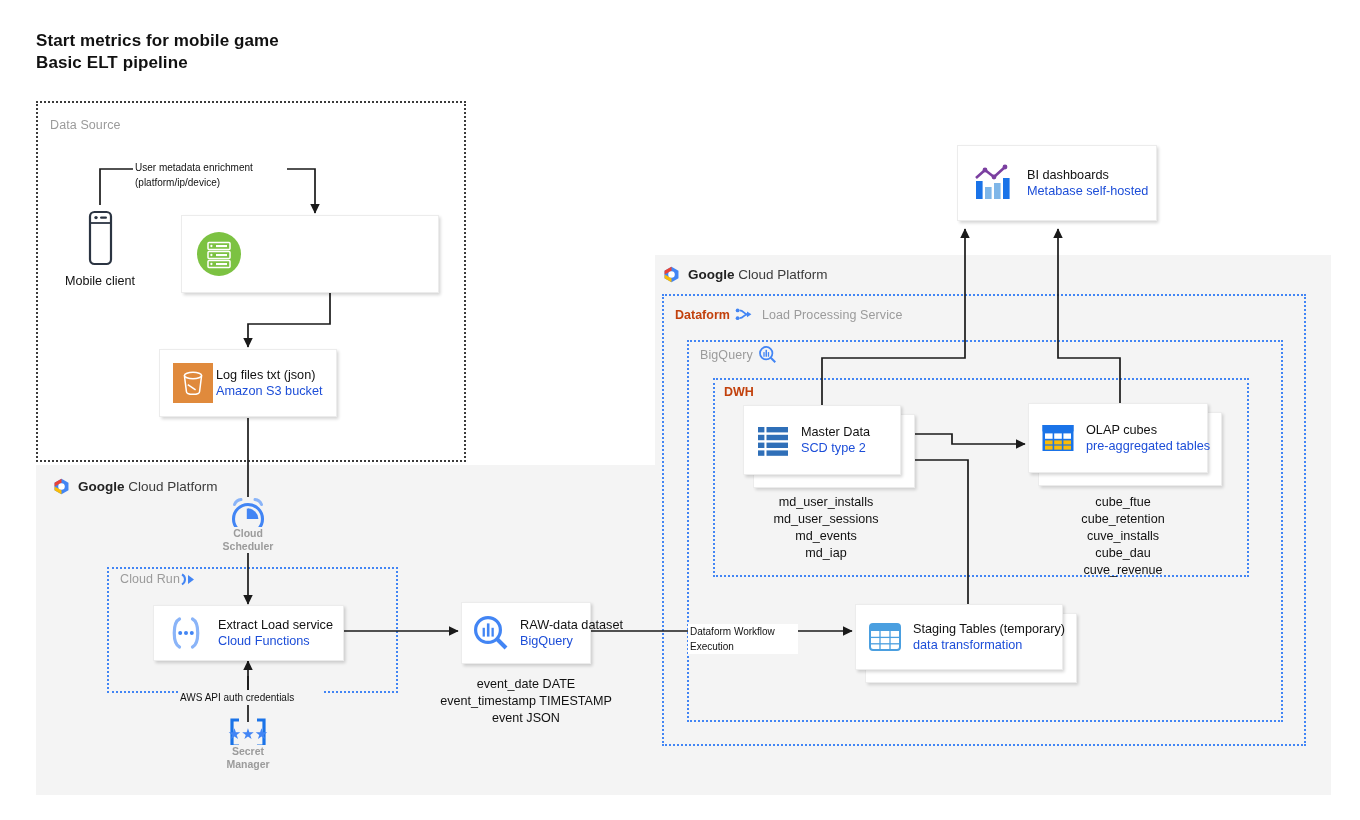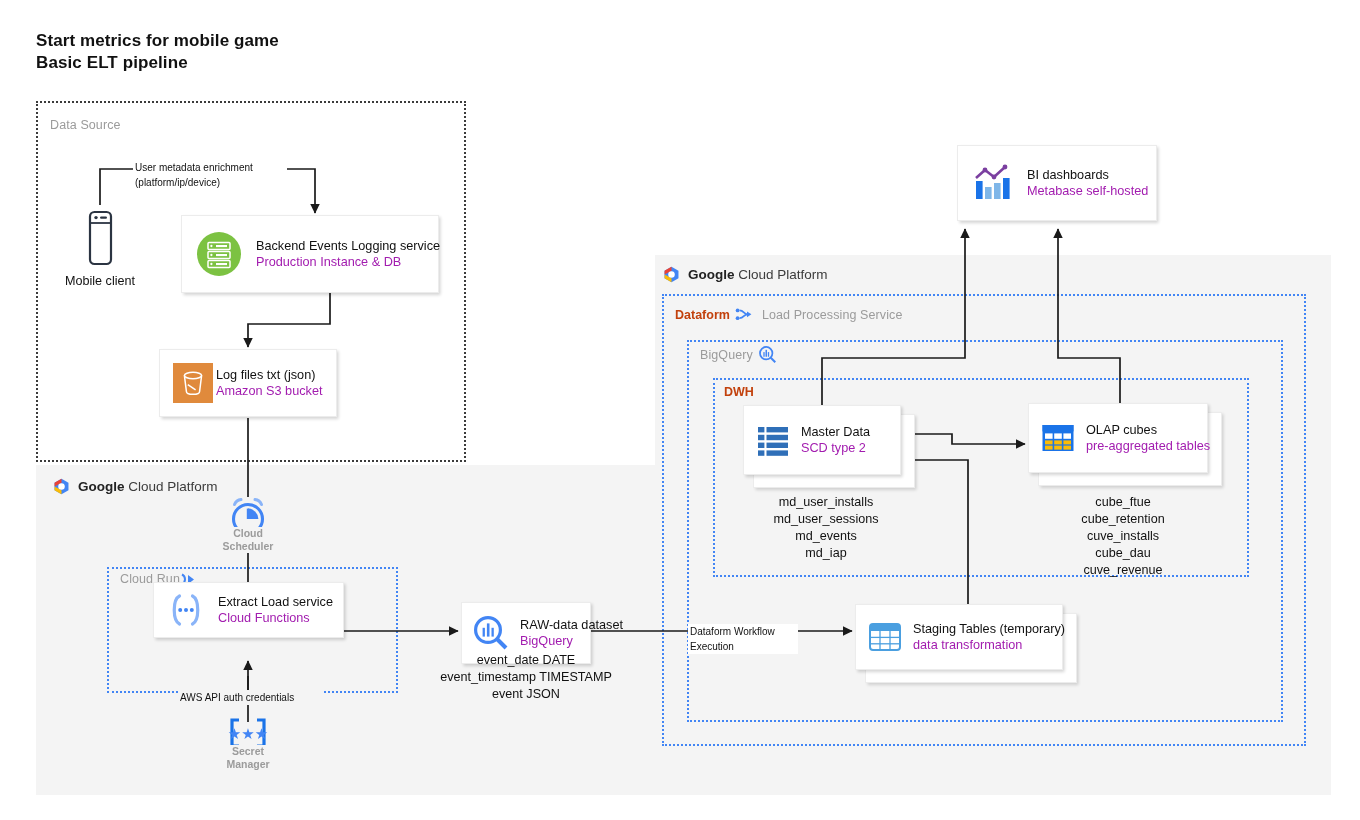--- a/index.html
+++ b/index.html
@@ -29,21 +29,21 @@
 
   
   .card{
     background:#ffffff;border:1px solid #ececec;
     box-shadow:1.5px 2px 3px rgba(0,0,0,.17);
     display:flex;align-items:center;box-sizing:border-box;
   }
   .card .ico{flex:0 0 auto;display:flex;align-items:center;justify-content:center;}
   .card .txt{display:flex;flex-direction:column;justify-content:center;}
   .card .t1{font-size:12.7px;color:#111;line-height:16px;white-space:nowrap;}
-  .card .t2{font-size:12.7px;color:#a21caf;line-height:16px;white-space:nowrap;}
+  .card .t2{font-size:12.7px;color:#1d4ed8;line-height:16px;white-space:nowrap;}
 
   
   .stack{position:absolute;background:#fff;border:1px solid #ececec;
          box-shadow:1.5px 2px 3px rgba(0,0,0,.15);}
 
   
   .plain{font-size:12.6px;color:#111;line-height:17px;text-align:center;white-space:nowrap;}
   .edge-label{
     font-size:10px;color:#111;background:#ffffff;line-height:15px;
     white-space:nowrap;padding:0 2px;
@@ -207,24 +207,20 @@
       </g>
       <g fill="#ffffff">
         <circle cx="15.4" cy="15" r="1.15"></circle>
           <rect x="20" y="14" width="11" height="2.1"></rect>
         <circle cx="15.4" cy="24" r="1.15"></circle>
           <rect x="20" y="23" width="11" height="2.1"></rect>
         <circle cx="15.4" cy="33" r="1.15"></circle>
           <rect x="20" y="32" width="11" height="2.1"></rect>
       </g>
     </svg>
-  </span>
-  <span class="txt">
-    <span class="t1">Backend Events Logging service</span>
-    <span class="t2">Production Instance &amp; DB</span>
   </span>
 </div>
 
 <div class="abs card" style="left:159px;top:349px;width:178px;height:68px;padding-left:13px;gap:3px;">
   <span class="ico">
     <svg width="40" height="40" viewBox="0 0 40 40">
       <rect x="0" y="0" width="40" height="40" fill="#e08a3c"></rect>
       <g fill="none" stroke="#ffffff" stroke-width="1.5">
         <ellipse cx="20" cy="12.5" rx="8.6" ry="3.2"></ellipse>
         <path d="M11.4 12.5 L13.4 28.4 C13.4 30.1 16.4 31.3 20 31.3 C23.6 31.3 26.6 30.1 26.6 28.4 L28.6 12.5"></path>
@@ -249,21 +245,21 @@
       <line x1="11" y1="36.6" x2="8" y2="40.5" stroke="#4285f4" stroke-width="2.8" stroke-linecap="round"></line>
       <line x1="33" y1="36.6" x2="36" y2="40.5" stroke="#4285f4" stroke-width="2.8" stroke-linecap="round"></line>
     </svg>
   </span>
 </div>
 <div class="abs small-cap" style="left:206px;top:527px;width:84px;">
   <div>Cloud</div>
   <div>Scheduler</div>
 </div>
 
-<div class="abs card" style="left:153px;top:582px;width:191px;height:56px;padding-left:12px;gap:12px;">
+<div class="abs card" style="left:153px;top:605px;width:191px;height:56px;padding-left:12px;gap:12px;">
   <span class="ico">
     <svg width="40" height="34" viewBox="0 0 40 34">
       <path d="M13.5 3 C6.5 6.5 6.5 27.5 13.5 31" stroke="#8ab4f8" stroke-width="3.2" fill="none" stroke-linecap="round"></path>
       <path d="M26.5 3 C33.5 6.5 33.5 27.5 26.5 31" stroke="#8ab4f8" stroke-width="3.2" fill="none" stroke-linecap="round"></path>
       <circle cx="14.2" cy="17" r="2" fill="#4285f4"></circle>
       <circle cx="20" cy="17" r="2" fill="#4285f4"></circle>
       <circle cx="25.8" cy="17" r="2" fill="#4285f4"></circle>
     </svg>
   </span>
   <span class="txt">
@@ -294,21 +290,21 @@
       <rect x="10.6" y="13.8" width="2.3" height="8.8" fill="#4285f4"></rect>
       <rect x="19.5" y="13.8" width="2.3" height="8.8" fill="#4285f4"></rect>
       <line x1="25" y1="25" x2="34" y2="34" stroke="#4285f4" stroke-width="4"></line>
     </svg>
   </span>
   <span class="txt">
     <span class="t1">RAW-data dataset</span>
     <span class="t2">BigQuery</span>
   </span>
 </div>
-<div class="abs plain" style="left:406px;top:652px;width:240px;">
+<div class="abs plain" style="left:406px;top:676px;width:240px;">
   <div>event_date DATE</div>
   <div>event_timestamp TIMESTAMP</div>
   <div>event JSON</div>
 </div>
 
 <div class="abs stack" style="left:753px;top:414px;width:160px;height:72px;"></div>
 <div class="abs card" style="left:743px;top:405px;width:158px;height:70px;padding-left:12px;gap:11px;">
   <span class="ico">
     <svg width="34" height="34" viewBox="0 0 34 34">
       <g fill="#2f6fb8">

